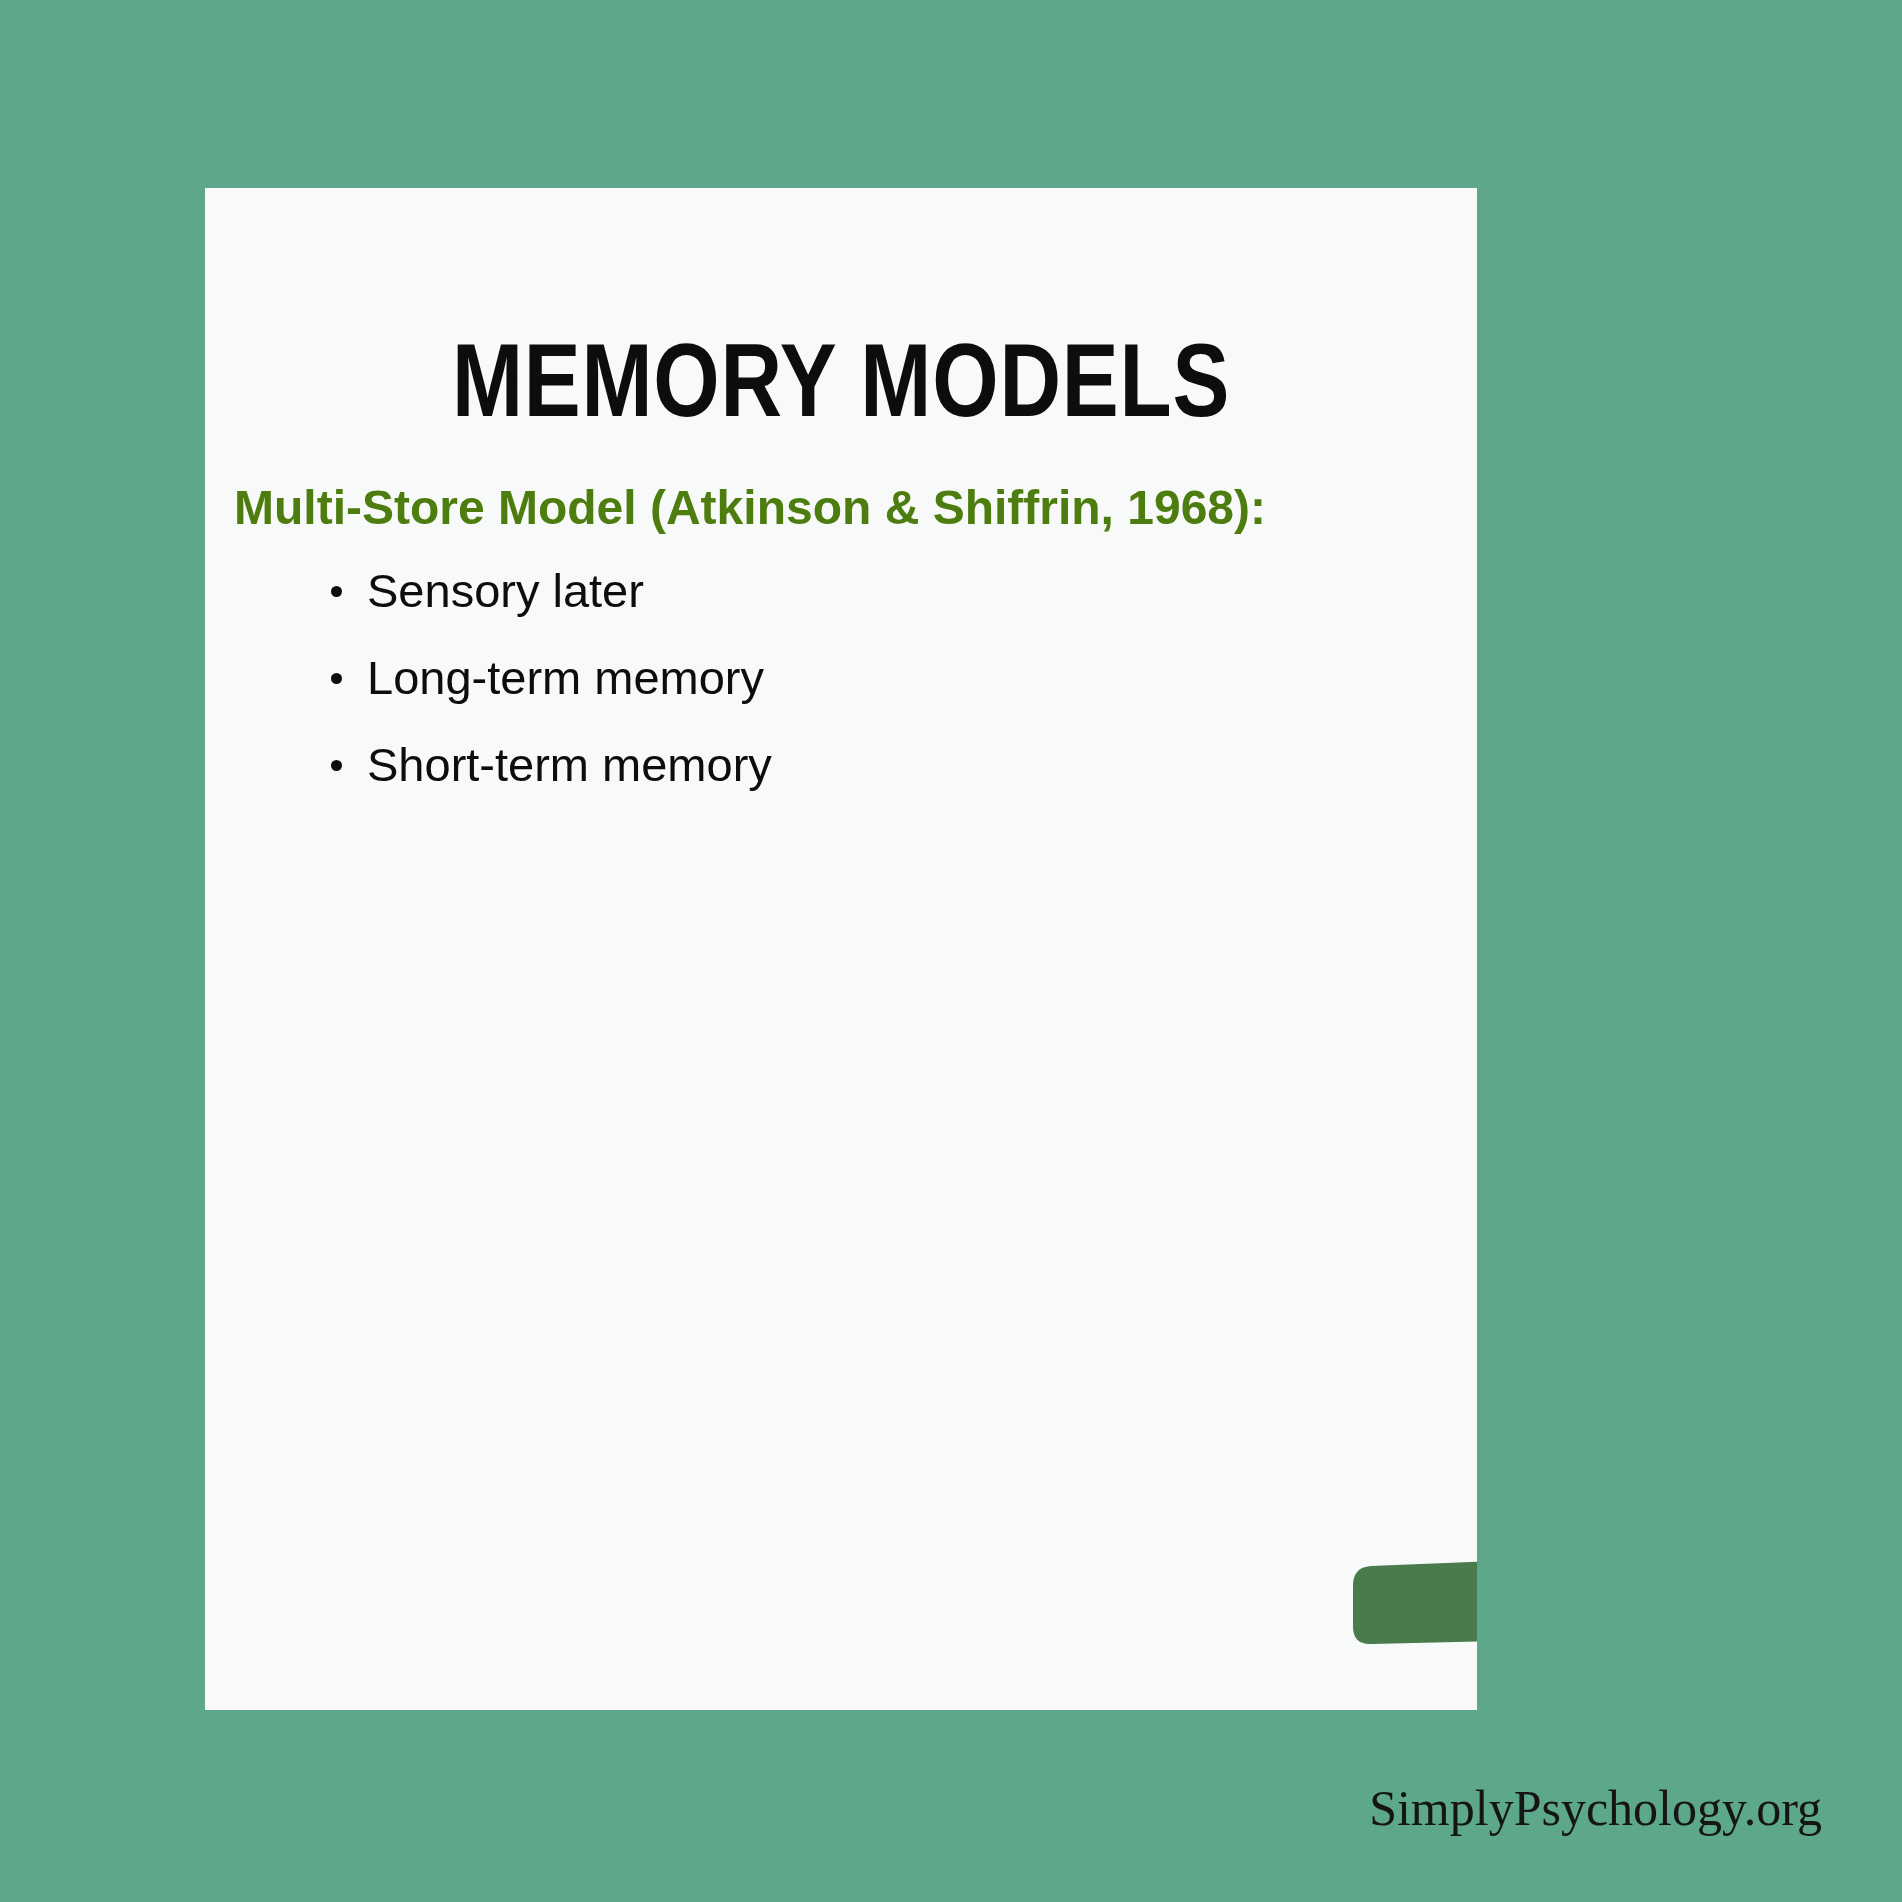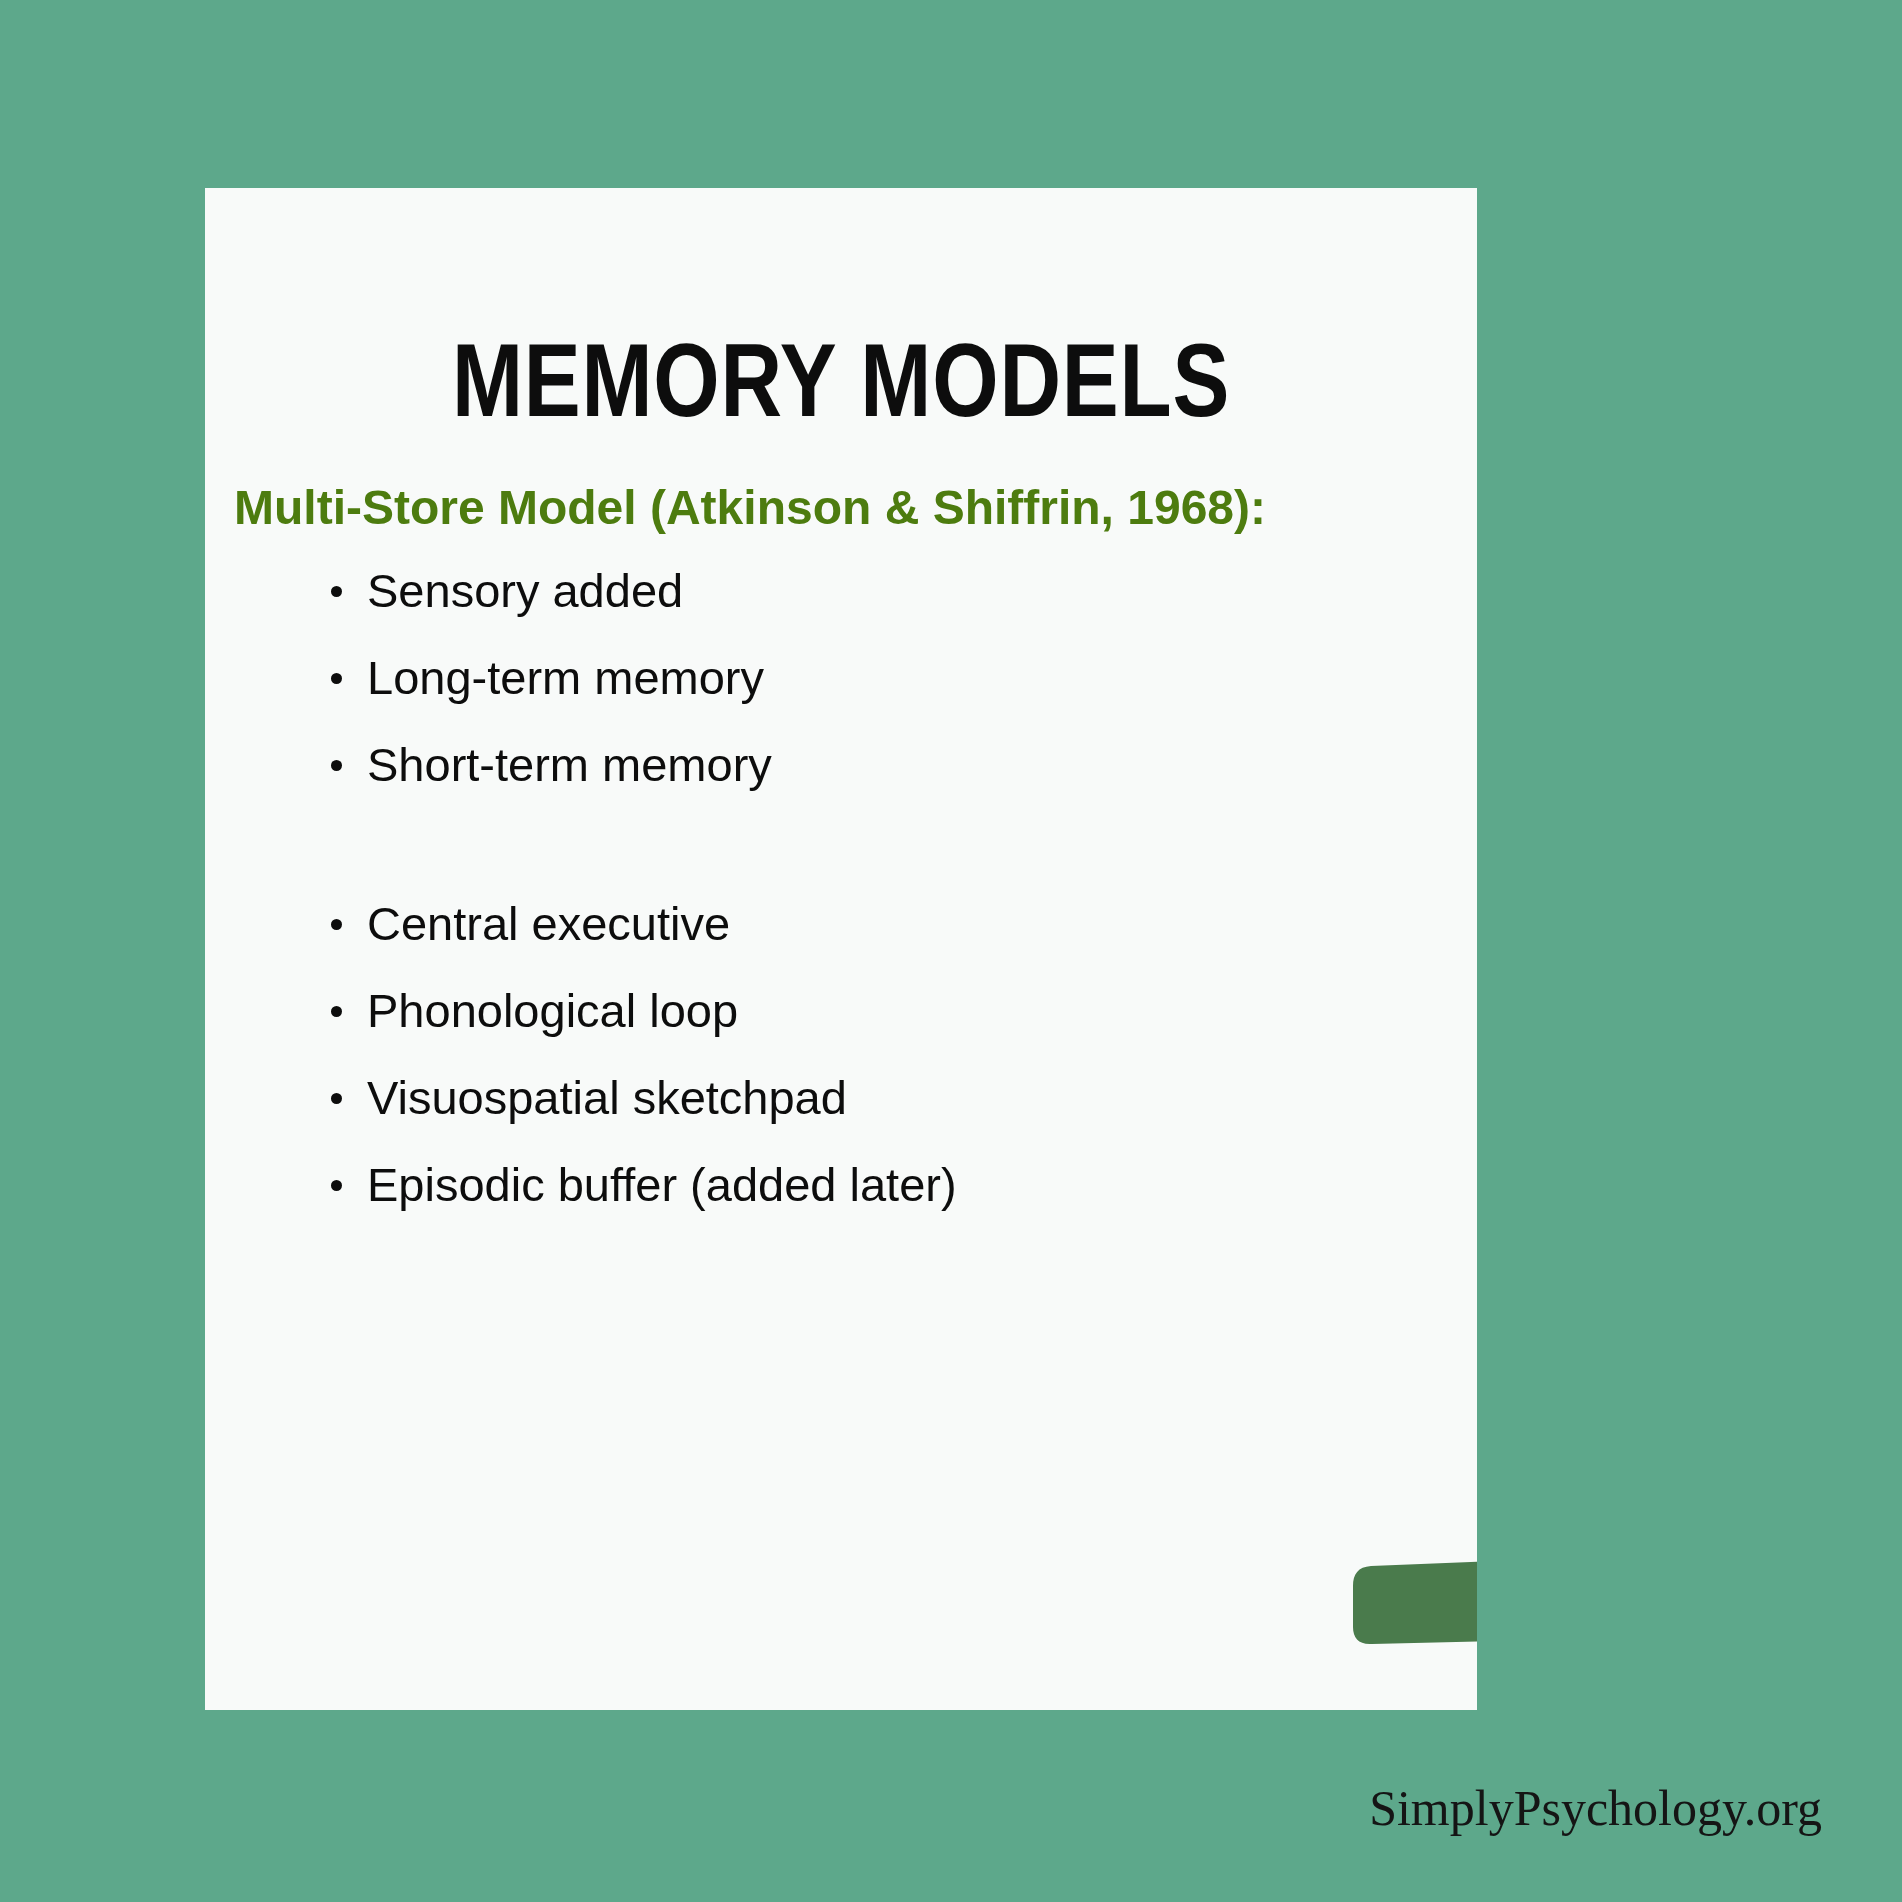--- a/index.html
+++ b/index.html
@@ -138,46 +138,32 @@
   <div id="card">
 
     <div id="title">MEMORY MODELS</div>
 
     <div id="content">
 
       <div class="section">
         <div class="section-heading">Multi-Store Model (Atkinson &amp; Shiffrin, 1968):</div>
         <ul class="bullet-list">
           <li>
-            <span class="dot"></span><span>Sensory added</span>
+            <span class="dot"></span><span>Sensory later</span>
           </li>
           <li>
             <span class="dot"></span><span>Long-term memory</span>
           </li>
           <li>
             <span class="dot"></span><span>Short-term memory</span>
           </li>
         </ul>
       </div>
 
       <div class="section">
-        <ul class="bullet-list">
-          <li>
-            <span class="dot"></span><span>Central executive</span>
-          </li>
-          <li>
-            <span class="dot"></span><span>Phonological loop</span>
-          </li>
-          <li>
-            <span class="dot"></span><span>Visuospatial sketchpad</span>
-          </li>
-          <li>
-            <span class="dot"></span><span>Episodic buffer (added later)</span>
-          </li>
-        </ul>
       </div>
 
     </div>
 
     <div id="arrow">
       <svg viewBox="0 0 384 222" xmlns="http://www.w3.org/2000/svg" aria-hidden="true">
         <path d="M 8 98
                  C 8 86, 13 79, 26 78
                  L 201 71
                  L 203 14

